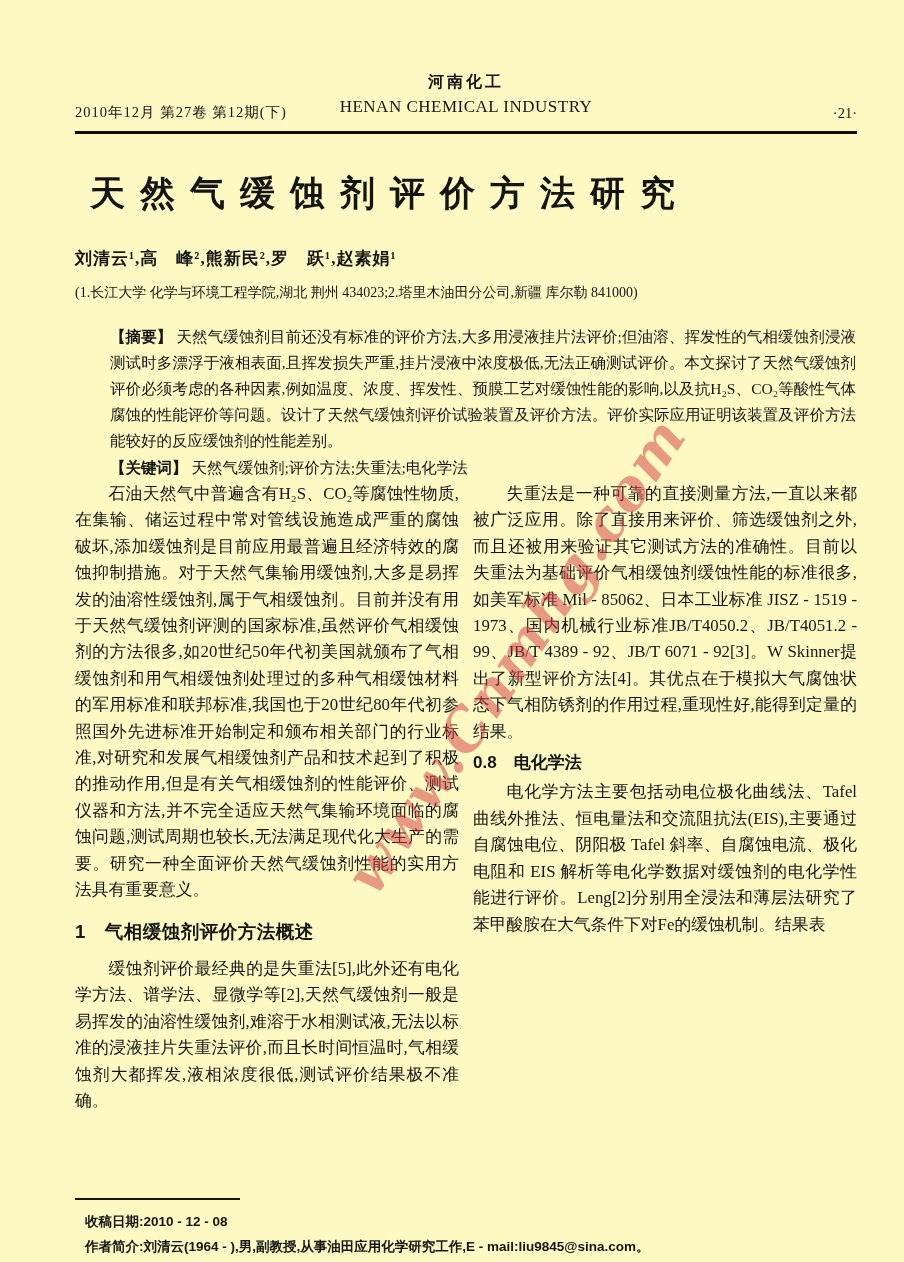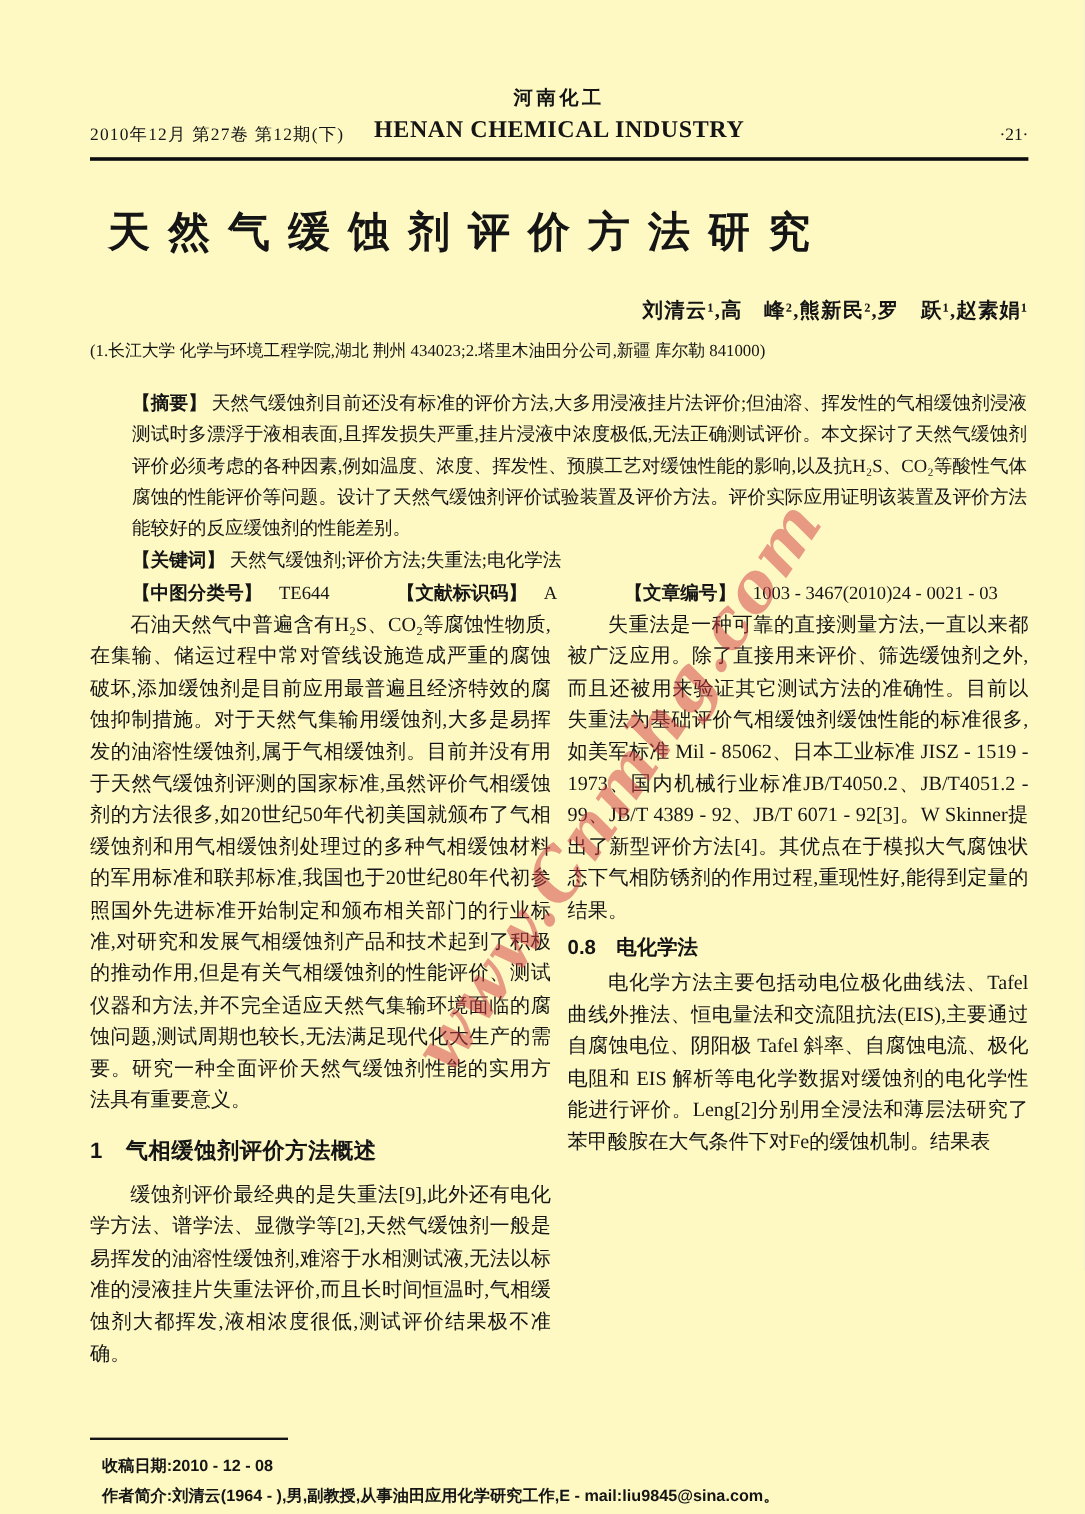--- a/index.html
+++ b/index.html
@@ -12,34 +12,34 @@
     color:#151515;
     overflow:hidden;
     font-family:"Liberation Serif","DejaVu Serif",serif;
   }
   .inner { padding:72px 47px 0 75px; }
 
   
   .head { position:relative; height:52px; }
   .head-center { position:absolute; left:0; right:0; top:0; text-align:center; }
   .jcn { font-size:16px; font-weight:bold; letter-spacing:3px; }
-  .jen { font-size:20px; font-weight:bold; letter-spacing:0.5px; margin-top:4px;
+  .jen { font-size:17px; font-weight:normal; letter-spacing:0.5px; margin-top:4px;
          font-family:"Liberation Serif","DejaVu Serif",serif; }
   .head-left  { position:absolute; left:0;  bottom:2px; font-size:14.5px; letter-spacing:1px; }
   .head-right { position:absolute; right:0; bottom:2px; font-size:14.5px; }
   .head-rule { border-top:3px solid #0e0e0e; margin-top:7px; }
 
   
   .title {
     margin-top:36px; text-align:left;
     font-size:35px; font-weight:bold;
     letter-spacing:15px; padding-left:15px;
   }
   .authors {
-    margin-top:30px; text-align:right;
+    margin-top:30px; text-align:left;
     font-size:17px; font-weight:bold; letter-spacing:1px;
   }
   .affil { margin-top:14px; font-size:14px; }
 
   
   .meta { margin:22px 0 0 35px; width:746px; font-size:15.5px; line-height:26px; }
   .abstract-block { text-align:justify; }
   .mlabel { font-weight:bold; font-family:"Liberation Sans","DejaVu Sans",sans-serif; }
   .kw-line { margin-top:1px; }
   .cls-line { margin-top:1px; display:flex; }
@@ -108,37 +108,26 @@
     <div class="meta abstract-block">
       <span class="mlabel">【摘要】</span>
       <span>天然气缓蚀剂目前还没有标准的评价方法,大多用浸液挂片法评价;但油溶、挥发性的气相缓蚀剂浸液测试时多漂浮于液相表面,且挥发损失严重,挂片浸液中浓度极低,无法正确测试评价。本文探讨了天然气缓蚀剂评价必须考虑的各种因素,例如温度、浓度、挥发性、预膜工艺对缓蚀性能的影响,以及抗H₂S、CO₂等酸性气体腐蚀的性能评价等问题。设计了天然气缓蚀剂评价试验装置及评价方法。评价实际应用证明该装置及评价方法能较好的反应缓蚀剂的性能差别。</span>
     </div>
 
     <div class="meta kw-line">
       <span class="mlabel">【关键词】</span>
       <span>天然气缓蚀剂;评价方法;失重法;电化学法</span>
     </div>
 
-    <div class="meta cls-line">
-      <span>
-        <span class="mlabel">【中图分类号】</span><span class="cls-val">TE644</span>
-      </span>
-      <span class="cls-group2">
-        <span class="mlabel">【文献标识码】</span><span class="cls-val">A</span>
-      </span>
-      <span class="cls-group3">
-        <span class="mlabel">【文章编号】</span><span class="cls-val">1003 - 3467(2010)24 - 0021 - 03</span>
-      </span>
-    </div>
 
     <div class="cols">
       <div class="col">
         <p class="para">石油天然气中普遍含有H₂S、CO₂等腐蚀性物质,在集输、储运过程中常对管线设施造成严重的腐蚀破坏,添加缓蚀剂是目前应用最普遍且经济特效的腐蚀抑制措施。对于天然气集输用缓蚀剂,大多是易挥发的油溶性缓蚀剂,属于气相缓蚀剂。目前并没有用于天然气缓蚀剂评测的国家标准,虽然评价气相缓蚀剂的方法很多,如20世纪50年代初美国就颁布了气相缓蚀剂和用气相缓蚀剂处理过的多种气相缓蚀材料的军用标准和联邦标准,我国也于20世纪80年代初参照国外先进标准开始制定和颁布相关部门的行业标准,对研究和发展气相缓蚀剂产品和技术起到了积极的推动作用,但是有关气相缓蚀剂的性能评价、测试仪器和方法,并不完全适应天然气集输环境面临的腐蚀问题,测试周期也较长,无法满足现代化大生产的需要。研究一种全面评价天然气缓蚀剂性能的实用方法具有重要意义。</p>
         <p class="h1">1　气相缓蚀剂评价方法概述</p>
-        <p class="para">缓蚀剂评价最经典的是失重法[9],此外还有电化学方法、谱学法、显微学等[2],天然气缓蚀剂一般是易挥发的油溶性缓蚀剂,难溶于水相测试液,无法以标准的浸液挂片失重法评价,而且长时间恒温时,气相缓蚀剂大都挥发,液相浓度很低,测试评价结果极不准确。</p>
+        <p class="para">缓蚀剂评价最经典的是失重法[5],此外还有电化学方法、谱学法、显微学等[2],天然气缓蚀剂一般是易挥发的油溶性缓蚀剂,难溶于水相测试液,无法以标准的浸液挂片失重法评价,而且长时间恒温时,气相缓蚀剂大都挥发,液相浓度很低,测试评价结果极不准确。</p>
       </div>
       <div class="col">
         <p class="para">失重法是一种可靠的直接测量方法,一直以来都被广泛应用。除了直接用来评价、筛选缓蚀剂之外,而且还被用来验证其它测试方法的准确性。目前以失重法为基础评价气相缓蚀剂缓蚀性能的标准很多,如美军标准 Mil - 85062、日本工业标准 JISZ - 1519 - 1973、国内机械行业标准JB/T4050.2、JB/T4051.2 - 99、JB/T 4389 - 92、JB/T 6071 - 92[3]。W Skinner提出了新型评价方法[4]。其优点在于模拟大气腐蚀状态下气相防锈剂的作用过程,重现性好,能得到定量的结果。</p>
         <p class="h2">0.8　电化学法</p>
         <p class="para">电化学方法主要包括动电位极化曲线法、Tafel曲线外推法、恒电量法和交流阻抗法(EIS),主要通过自腐蚀电位、阴阳极 Tafel 斜率、自腐蚀电流、极化电阻和 EIS 解析等电化学数据对缓蚀剂的电化学性能进行评价。Leng[2]分别用全浸法和薄层法研究了苯甲酸胺在大气条件下对Fe的缓蚀机制。结果表</p>
       </div>
     </div>
 
   </div>
 

